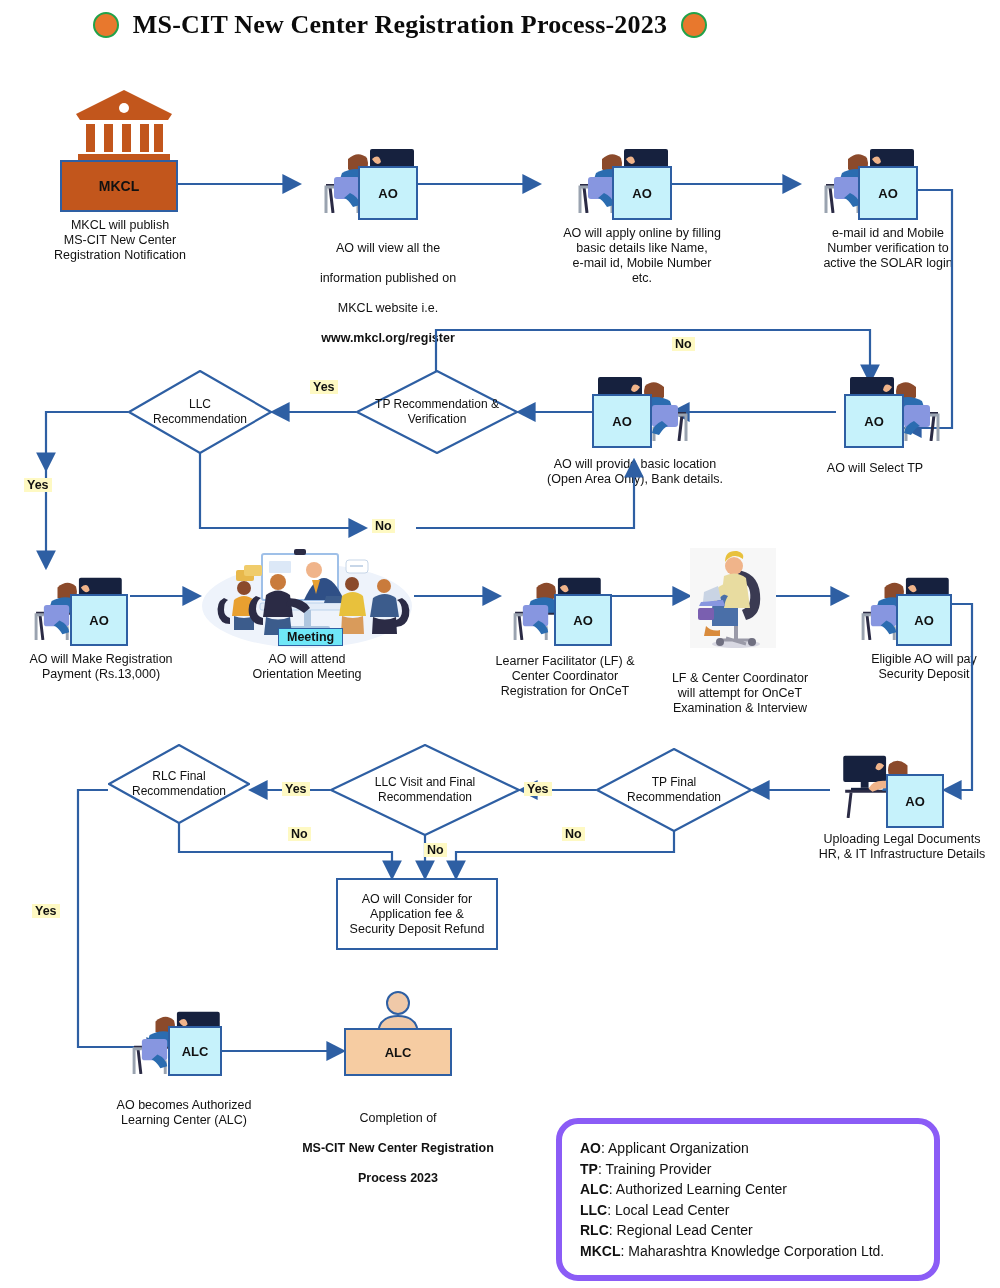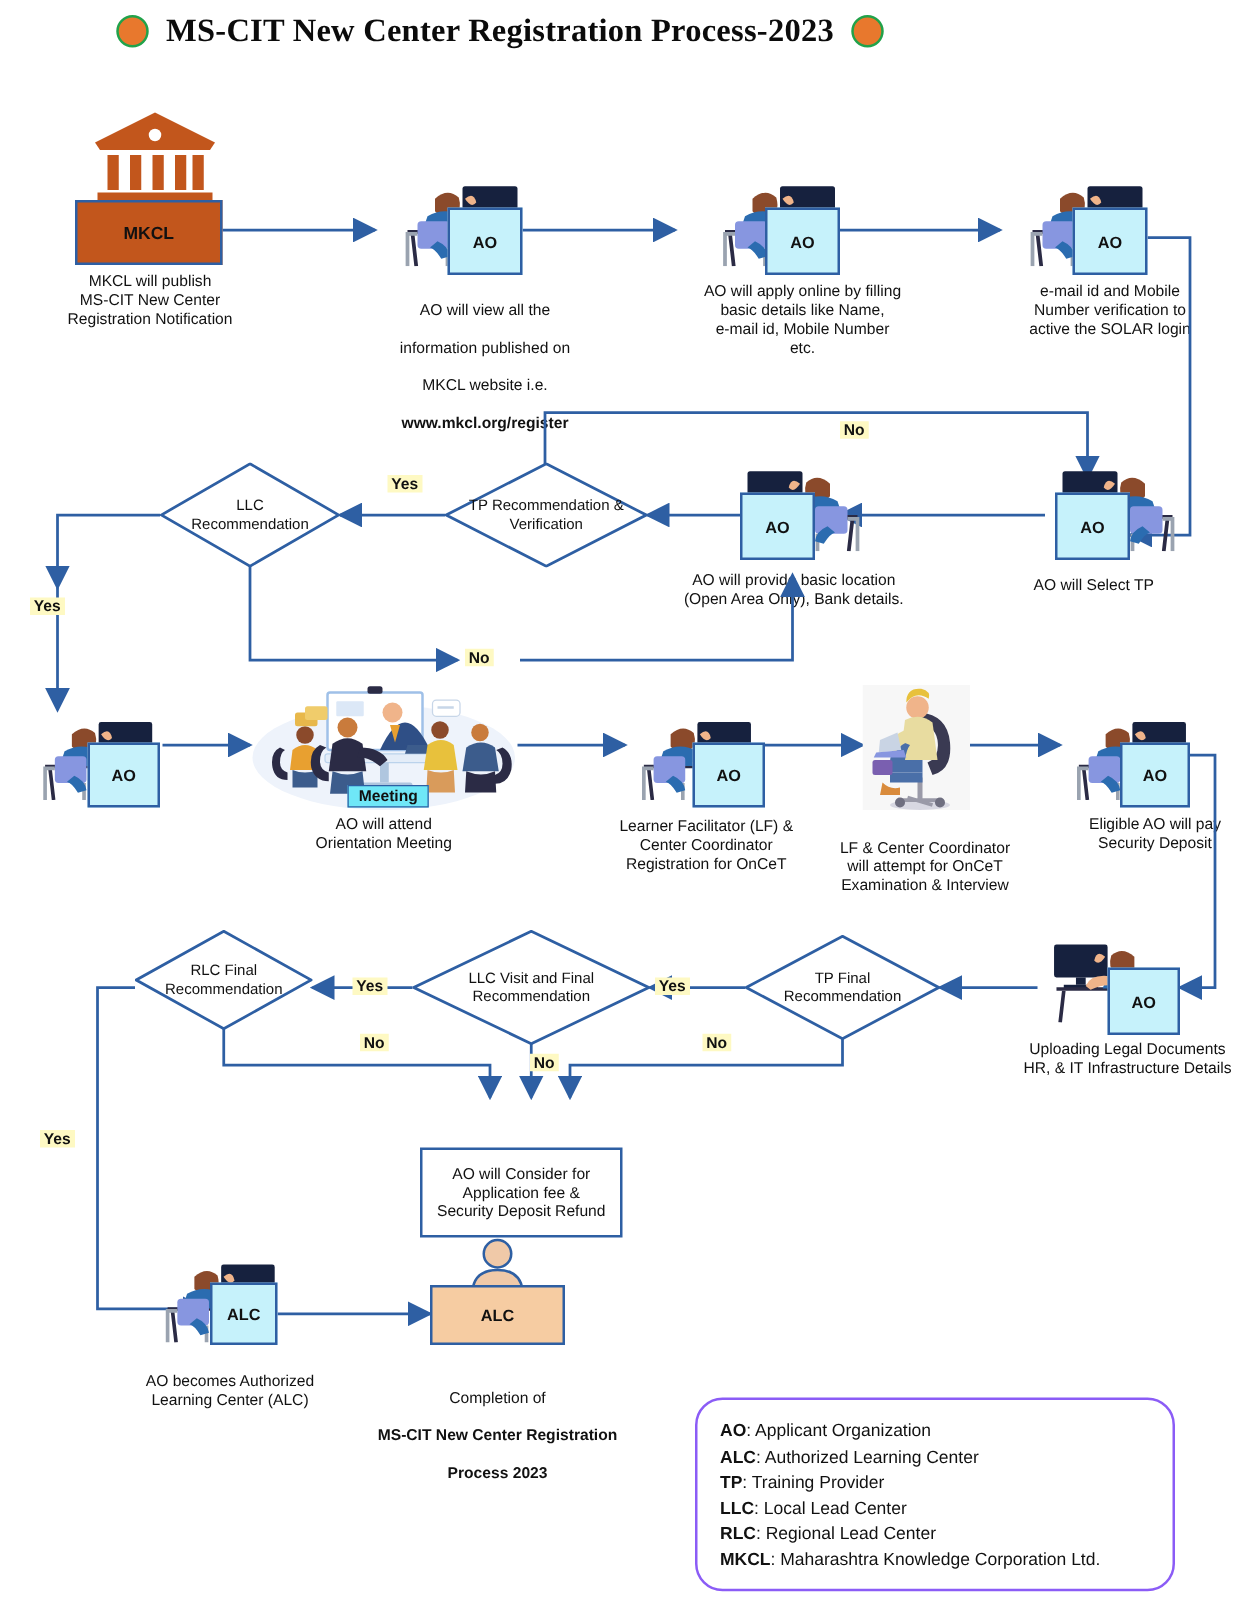--- a/index.html
+++ b/index.html
@@ -49,21 +49,20 @@
   .box-alc-desk {
     position: absolute; background: #F6CCA2; border: 2px solid #2E5FA3;
     display: flex; align-items: center; justify-content: center;
     font-size: 13px; font-weight: bold; color: #111; z-index: 3;
   }
   .box-plain {
     position: absolute; background: #fff; border: 2px solid #2E5FA3;
     display: flex; align-items: center; justify-content: center; text-align: center;
     font-size: 12.5px; line-height: 15px; color: #111; z-index: 3;
     white-space: pre-line;
-    margin-top: 40px;
   }
   .meeting-label {
     position: absolute; background: #6FE7F7; border: 1px solid #2E5FA3;
     font-size: 12.5px; font-weight: bold; color: #111;
     padding: 1px 8px; z-index: 5;
   }
 
   
   .diamond { position: absolute; z-index: 2; }
   .diamond svg { position: absolute; left: 0; top: 0; }
@@ -76,21 +75,21 @@
 
   
   #wires { position: absolute; left: 0; top: 0; width: 1000px; height: 1288px; z-index: 1; }
   .elab {
     position: absolute; font-size: 12.5px; font-weight: bold; color: #111; z-index: 4;
     background: #fef9c3; padding: 0 3px;
   }
 
   
   .legend {
-    position: absolute; border: 2px solid #8b5cf6; border-radius: 22px;
+    position: absolute; border: 6px solid #8b5cf6; border-radius: 22px;
     background: #fff; padding: 14px 18px; z-index: 3;
   }
   .legend-row { font-size: 14px; line-height: 20.5px; color: #111; white-space: nowrap; }
   .legend-row .k { font-weight: bold; }
 
   
   .desk { position: absolute; z-index: 2; }
   .desk.flip { transform: scaleX(-1); }
 </style>
 </head>
@@ -327,20 +326,22 @@
       <path d="M56 38 q16 -2 20 8 l-4 3 q-12 -5 -18 -3 z" fill="#F0B48A"></path>
       <path d="M60 22 q7 -6 9 3 q-4 5 -9 -3 z" fill="#F0B48A"></path>
       <rect x="22" y="40" width="26" height="22" rx="3" fill="#8796E0"></rect>
       <path d="M22 50 L14 50 L14 76 M46 62 L46 76" stroke="#9aa3b0" stroke-width="3" fill="none"></path>
       <path d="M38 56 q9 4 10 12 l-7 2 q-5 -8 -9 -9 z" fill="#2B6CB0"></path>
     </g>
   </svg>
   <div class="box-ao" style="left:70px; top:594px; width:58px; height:52px;">
     <span>AO</span>
   </div>
+  <div class="cap" style="left:8px; top:652px; width:186px;">AO will Make Registration
+Payment (Rs.13,000)</div>
 
   <svg class="desk" style="left:200px; top:548px;" width="214" height="100" viewBox="0 0 214 100">
     <ellipse cx="107" cy="58" rx="105" ry="42" fill="#EEF3FB"></ellipse>
 
     <rect x="62" y="6" width="76" height="46" rx="2" fill="#fff" stroke="#9FC0E8" stroke-width="2"></rect>
     <rect x="94" y="1" width="12" height="6" rx="2" fill="#2b2b45"></rect>
     <rect x="69" y="13" width="22" height="12" rx="1" fill="#DCE8F7"></rect>
     <circle cx="114" cy="22" r="8" fill="#F0B48A"></circle>
     <path d="M104 52 q10 -22 20 -22 q10 0 20 22 z" fill="#2F4F86"></path>
     <path d="M112 32 l4 14 l4 -14 z" fill="#E8A030"></path>
@@ -541,24 +542,24 @@
     <div>Completion of</div>
     <div style="font-weight:bold;">MS-CIT New Center Registration</div>
     <div style="font-weight:bold;">Process 2023</div>
   </div>
 
   <div class="legend" style="left:556px; top:1118px; width:384px;">
     <div class="legend-row">
       <span class="k">AO</span><span>: Applicant Organization</span>
     </div>
     <div class="legend-row">
-      <span class="k">ALC</span><span>: Authorized Learning Center</span>
+      <span class="k">TP</span><span>: Training Provider</span>
     </div>
     <div class="legend-row">
-      <span class="k">TP</span><span>: Training Provider</span>
+      <span class="k">ALC</span><span>: Authorized Learning Center</span>
     </div>
     <div class="legend-row">
       <span class="k">LLC</span><span>: Local Lead Center</span>
     </div>
     <div class="legend-row">
       <span class="k">RLC</span><span>: Regional Lead Center</span>
     </div>
     <div class="legend-row">
       <span class="k">MKCL</span><span>: Maharashtra Knowledge Corporation Ltd.</span>
     </div>

